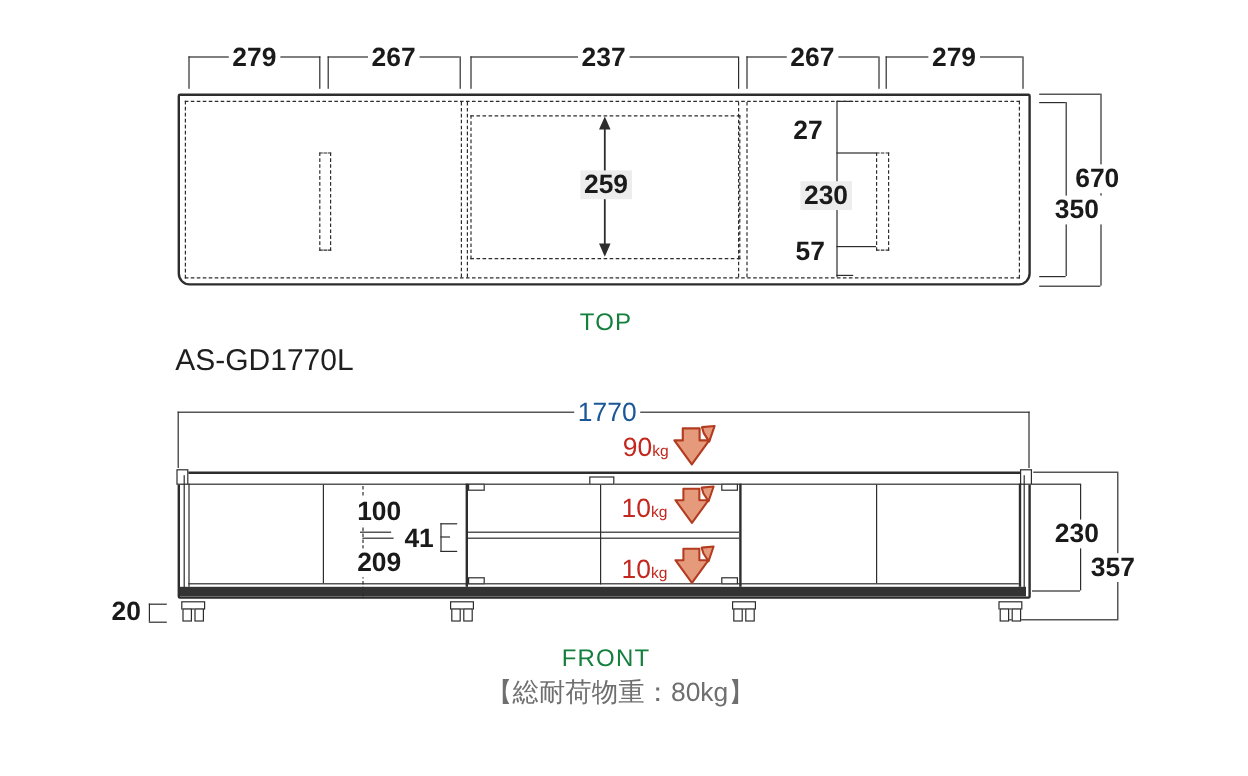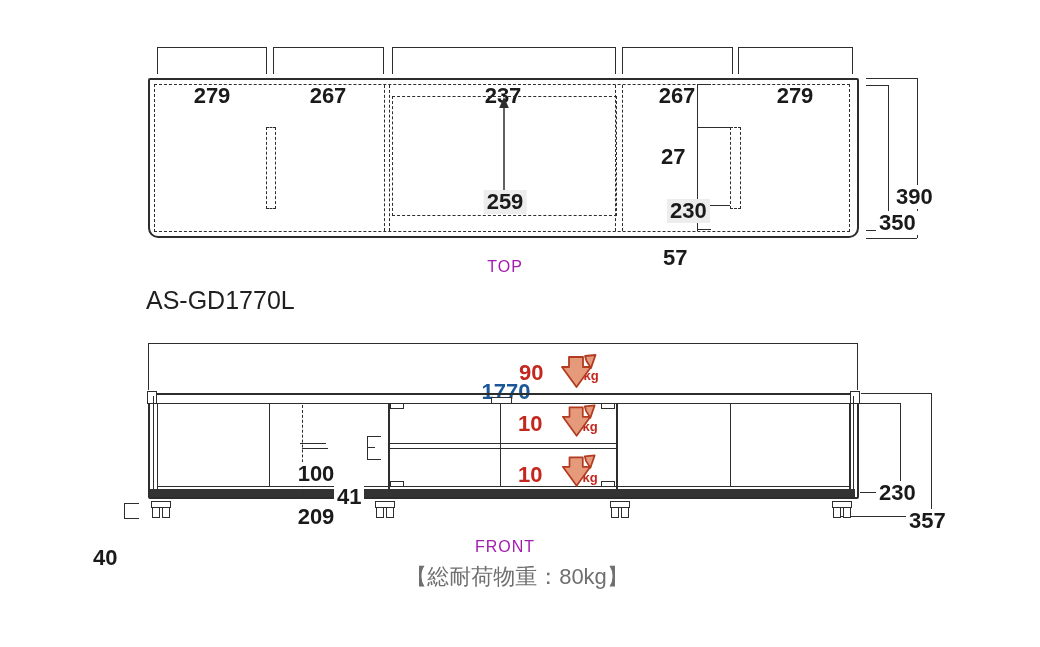--- a/index.html
+++ b/index.html
@@ -5,28 +5,28 @@
   html,body{margin:0;padding:0;background:#fff;}
   .stage{position:relative;width:1040px;height:647px;background:#ffffff;
          font-family:"Liberation Sans","DejaVu Sans",sans-serif;overflow:hidden;}
   .hl{position:absolute;background:#2d2d2d;height:1px;}
   .vl{position:absolute;background:#2d2d2d;width:1px;}
   .vl.t2{width:2px;}
   .dashv{position:absolute;border-left:1px dashed #2d2d2d;width:0;}
   .dashbox{position:absolute;border:1px dashed #2d2d2d;}
   .solidbox{position:absolute;border:2px solid #2d2d2d;border-radius:2px 2px 10px 10px;}
   .num{position:absolute;font-weight:bold;font-size:22px;line-height:1;color:#1a1a1a;
-       background:#fff;padding:1px 3px;white-space:nowrap;margin-top:48px;}
+       background:#fff;padding:1px 3px;white-space:nowrap;}
   .num.center{transform:translateX(-50%);}
   .num.gray{background:#ededed;}
-  .glabel{position:absolute;color:#a21caf;font-size:16px;line-height:1;letter-spacing:1px;
+  .glabel{position:absolute;color:#15803d;font-size:20px;line-height:1;letter-spacing:1px;
           transform:translateX(-50%);white-space:nowrap;}
   .model{position:absolute;font-size:25px;color:#1f1f1f;line-height:1;white-space:nowrap;}
-  .red{position:absolute;color:#c3271d;font-weight:bold;font-size:22px;line-height:1;white-space:nowrap;}
-  .red .unit{font-size:13px;margin-left:40px;}
+  .red{position:absolute;color:#c3271d;font-weight:normal;font-size:22px;line-height:1;white-space:nowrap;}
+  .red .unit{font-size:13px;}
   .red.blue{color:#1a5796;}
   .tab{position:absolute;background:#fff;border:1px solid #2d2d2d;box-sizing:border-box;}
   .band{position:absolute;background:#333333;}
   .cpart{position:absolute;border:1.5px solid #2d2d2d;background:#fff;box-sizing:border-box;}
   .arrow{position:absolute;}
 </style>
 </head>
 <body>
 
 <div class="stage">
@@ -83,21 +83,21 @@
     <div class="num" style="left:658px;top:97px;">27</div>
     <div class="num gray" style="left:667px;top:151px;">230</div>
     <div class="num" style="left:660px;top:198px;">57</div>
 
     <div class="hl" style="left:866px;top:85px;width:22px;"></div>
     <div class="vl" style="left:888px;top:85px;height:145px;"></div>
     <div class="hl" style="left:866px;top:230px;width:22px;"></div>
     <div class="hl" style="left:866px;top:78px;width:51px;"></div>
     <div class="vl" style="left:917px;top:78px;height:160px;"></div>
     <div class="hl" style="left:866px;top:238px;width:51px;"></div>
-    <div class="num" style="left:893px;top:137px;">390</div>
+    <div class="num" style="left:893px;top:137px;">670</div>
     <div class="num" style="left:876px;top:163px;">350</div>
 
     <div class="glabel" style="left:505px;top:259px;">TOP</div>
   </div>
 
   <div class="model" style="left:146px;top:288px;">AS-GD1770L</div>
 
   <div>
 
     <div class="vl" style="left:148px;top:343px;height:47px;"></div>
@@ -180,21 +180,21 @@
       <div class="cpart" style="left:610px;top:501px;width:20px;height:7px;"></div>
       <div class="cpart" style="left:611px;top:507px;width:8px;height:11px;"></div>
       <div class="cpart" style="left:621px;top:507px;width:8px;height:11px;"></div>
     </div>
     <div>
       <div class="cpart" style="left:832px;top:501px;width:20px;height:7px;"></div>
       <div class="cpart" style="left:833px;top:507px;width:8px;height:11px;"></div>
       <div class="cpart" style="left:843px;top:507px;width:8px;height:11px;"></div>
     </div>
 
-    <div class="num" style="left:90px;top:498px;">40</div>
+    <div class="num" style="left:90px;top:498px;">20</div>
     <div class="hl" style="left:124px;top:503px;width:15px;"></div>
     <div class="vl" style="left:124px;top:503px;height:15px;"></div>
     <div class="hl" style="left:124px;top:518px;width:15px;"></div>
 
     <div class="glabel" style="left:505px;top:539px;">FRONT</div>
     <div class="glabel" style="left:517px;top:566px;font-size:22px;letter-spacing:0;color:#6f6f6f;">【総耐荷物重：80kg】</div>
   </div>
 
 </div>
 

